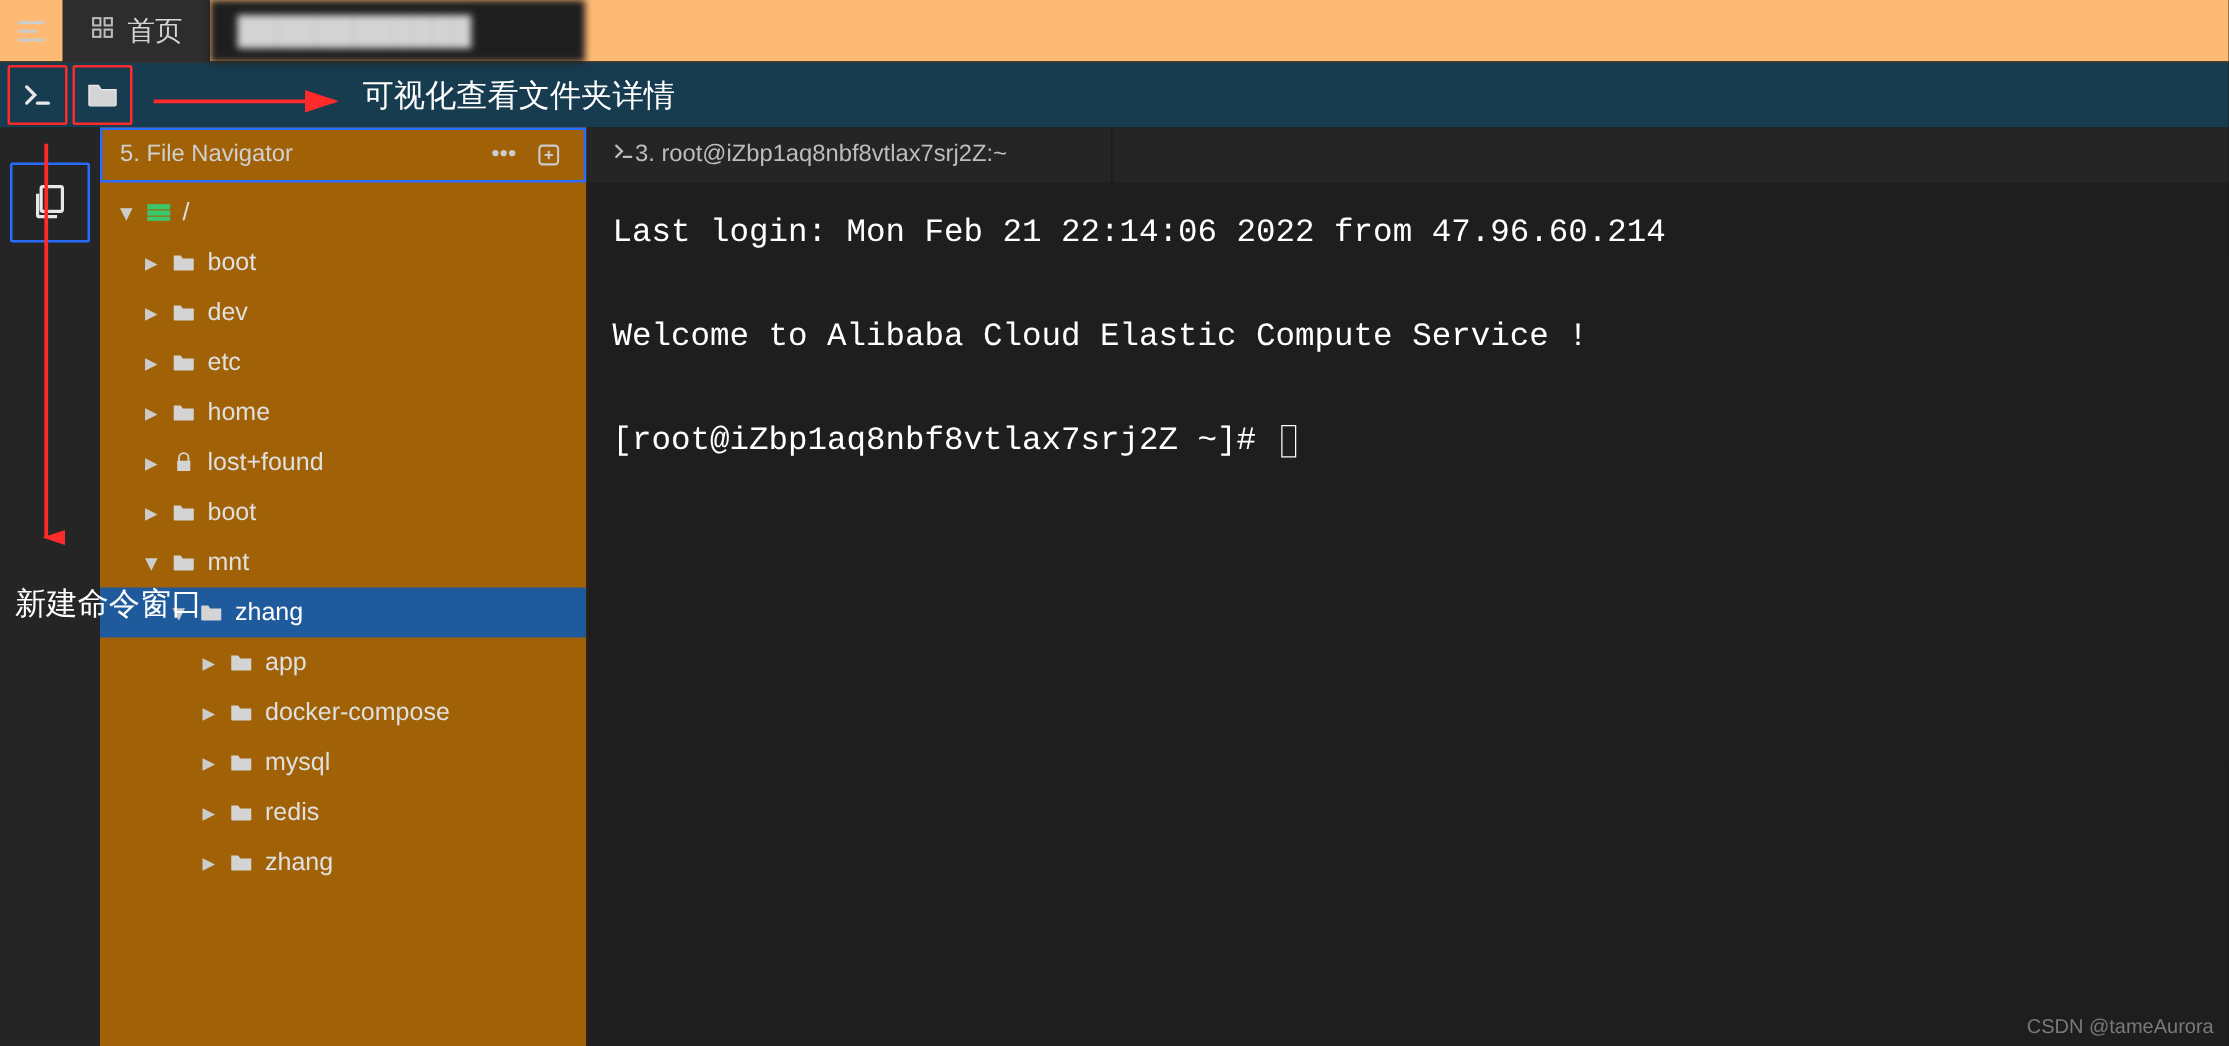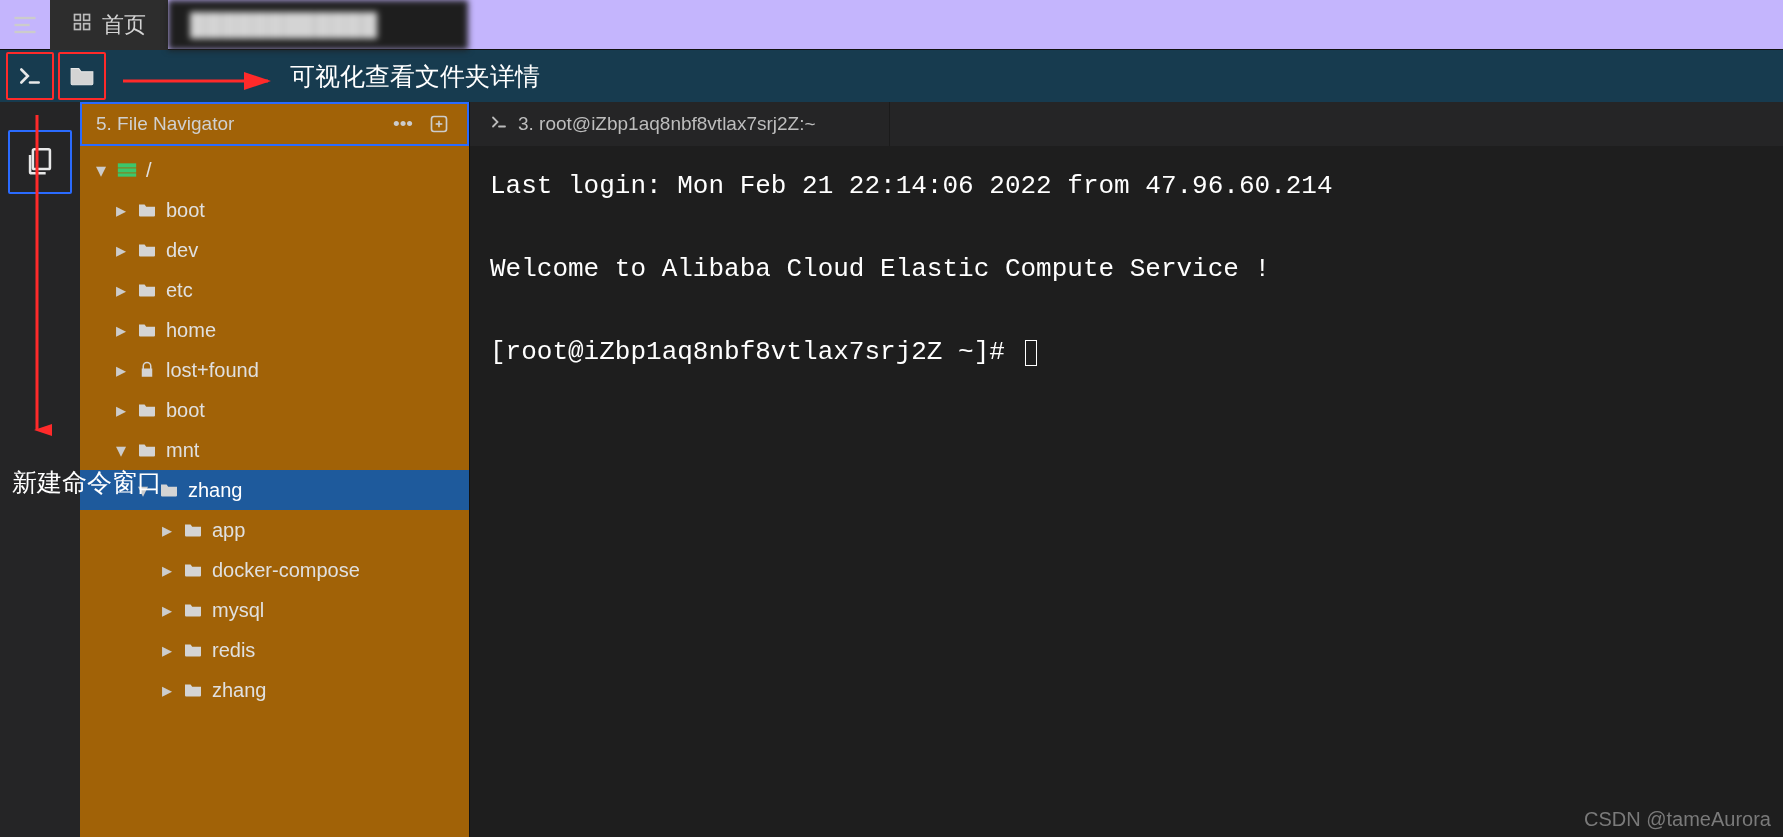--- a/index.html
+++ b/index.html
@@ -9,21 +9,21 @@
     background: #1e1e1e;
     font-family: "Segoe UI", "Microsoft YaHei", sans-serif;
     color: #cccccc;
     overflow: hidden;
     position: relative;
   }
 
   
   .top-tab-bar {
     display: flex; align-items: center;
-    height: 50px; background: #c4b5fd;
+    height: 50px; background: #fdba74;
     border-bottom: 1px solid #111;
   }
   .menu-icon {
     width: 50px; height: 50px;
     display:flex; align-items:center; justify-content:center;
     color:#ccc;
   }
   .top-tab {
     height: 50px; display:flex; align-items:center;
     padding: 0 22px; gap: 10px;
@@ -104,21 +104,21 @@
   .indent2 { padding-left: 56px; }
   .indent3 { padding-left: 80px; }
 
   
   .editor-area { flex:1; background:#1e1e1e; display:flex; flex-direction:column; }
   .editor-tabs {
     display:flex; height:44px; background:#252526;
     align-items:stretch;
   }
   .editor-tab {
-    display:flex; align-items:center; gap:10px;
+    display:flex; align-items:center; 
     padding:0 20px; font-size:19px;
     color:#bdbdbd;
     border-right:1px solid #1b1b1b;
     position:relative;
     min-width:420px;
   }
   .editor-tab.active { color:#fff; background:#1e1e1e; }
   .editor-tab .close-x { margin-left:auto; font-size:18px; color:#ccc; }
   .terminal {
     flex:1; padding:20px 20px;
@@ -138,21 +138,21 @@
     font-size:25px; font-family:"Microsoft YaHei","SimSun",sans-serif;
     font-weight:500;
     pointer-events:none;
   }
   .anno-arrow {
     position:absolute; pointer-events:none;
   }
 
   .watermark {
     position:absolute; right:12px; bottom:6px;
-    color:#7a7a7a; font-size:20px;
+    color:#7a7a7a; font-size:16px;
     font-family:sans-serif;
   }
 
   .folder-svg { fill:#d4d4d4; }
   .lock-svg { fill:#d4d4d4; }
 </style>
 </head>
 <body>
 
 <div class="top-tab-bar">

